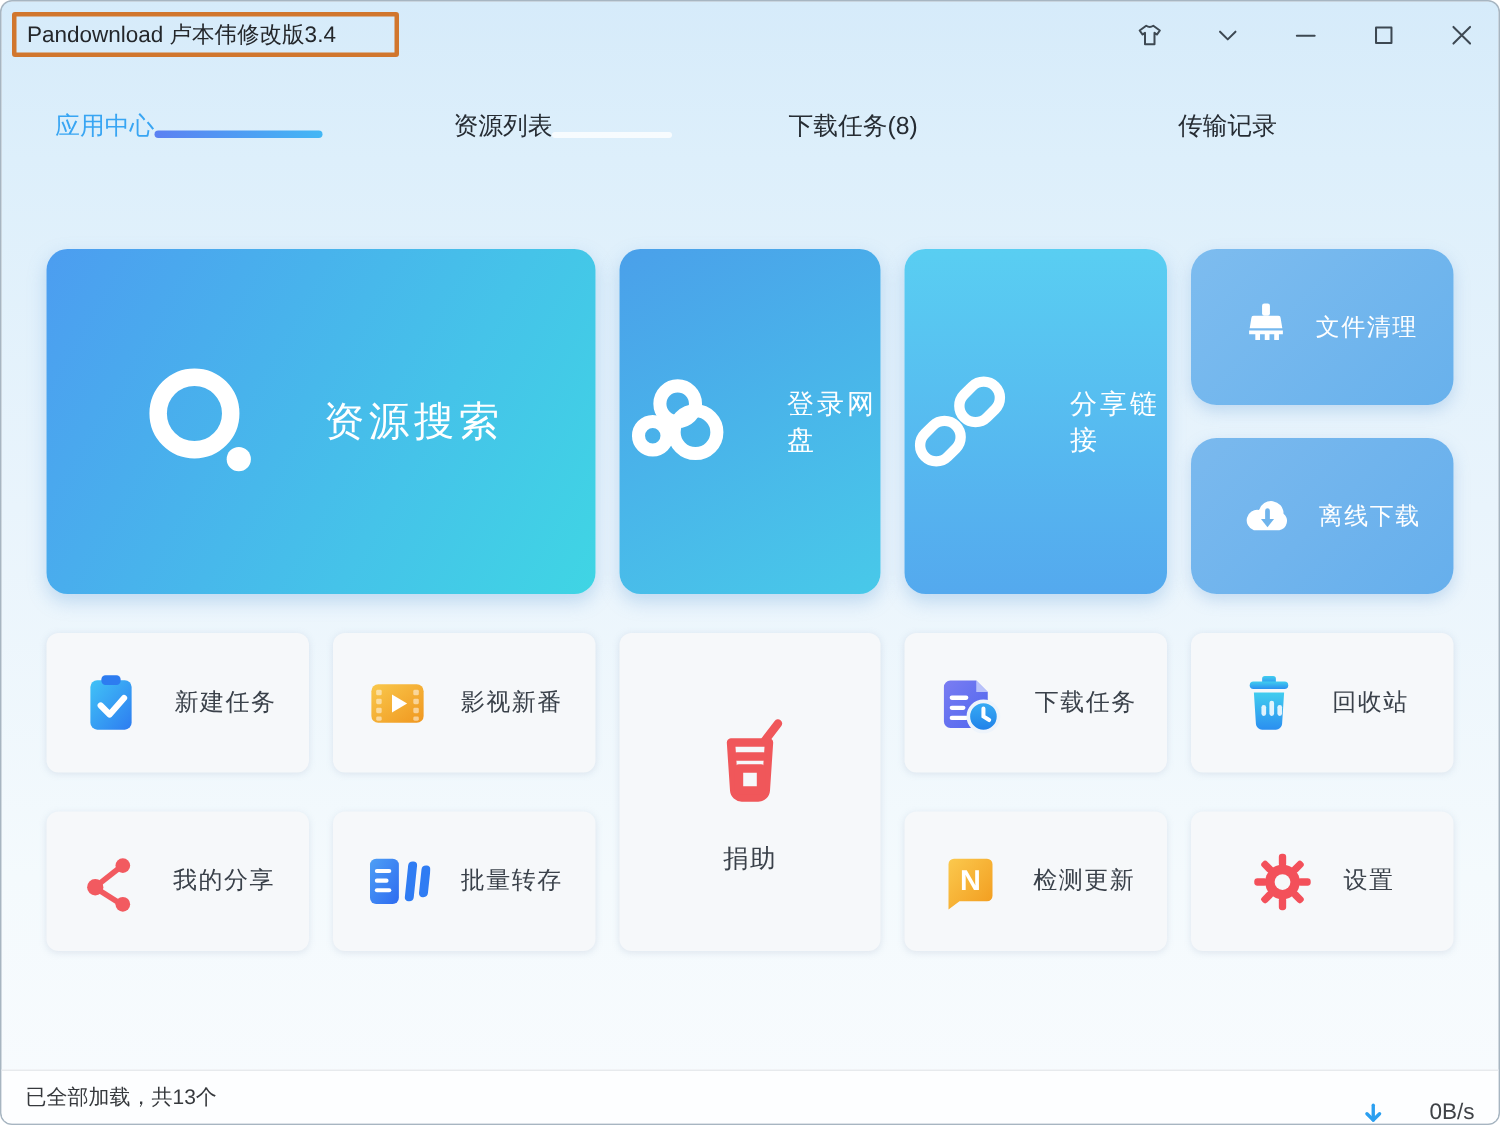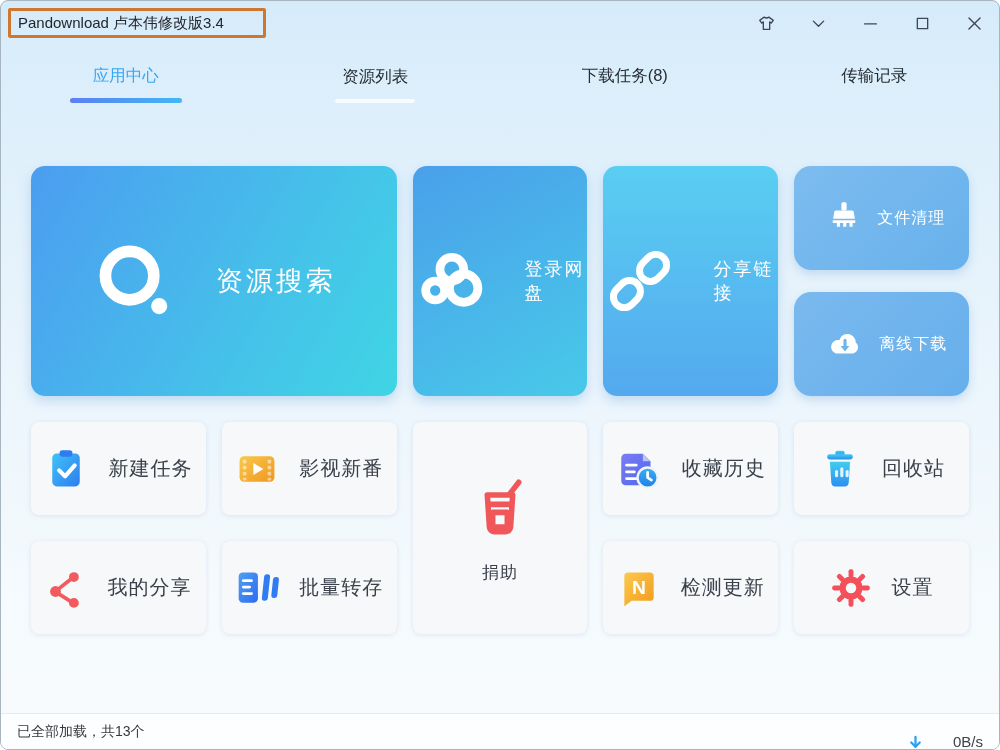--- a/index.html
+++ b/index.html
@@ -14,21 +14,21 @@
   .title-annotation{
     position:absolute; left:7px; top:7px; width:258px; height:30px;
     border:3px solid #d1762d; border-radius:2px; pointer-events:none;
   }
   .window-title{ padding-left:17px; font-size:15px; color:#24272b; }
   .win-controls{ position:absolute; right:14px; top:0; height:45px; display:flex; align-items:center; gap:30px; }
   .win-btn{ width:22px; height:22px; background:none; border:none; display:flex; align-items:center; justify-content:center; cursor:pointer; }
   .win-btn svg{ width:19px; height:19px; stroke:#3d4852; stroke-width:1.7; fill:none; stroke-linecap:round; stroke-linejoin:round; }
   
   .tabbar{ height:68px; display:flex; }
-  .tab{ flex:1; display:flex; flex-direction:column; align-items:center; justify-content:center; cursor:pointer; padding-top:8px; }
+  .tab{ flex:1; display:flex; flex-direction:row; align-items:center; justify-content:center; cursor:pointer; padding-top:8px; }
   .tab-label{ font-size:16.5px; color:#262c33; }
   .tab.active .tab-label{ color:#38a5f3; }
   .tab-underline{ width:112px; height:5px; border-radius:3px; margin-top:11px; background:transparent; }
   .tab.active .tab-underline{ background:linear-gradient(90deg,#5b80f2,#43b7f5); }
   .tab.faint .tab-underline{ width:80px; height:4px; background:rgba(255,255,255,.78); }
   
   .grid{
     margin:52px 30px 0; display:grid;
     grid-template-columns:repeat(5,1fr);
     grid-template-rows:230px 93px 93px;
@@ -53,21 +53,21 @@
     flex:1; border-radius:17px; display:flex; align-items:center; padding-left:32px; gap:15px;
     color:#fff; box-shadow:0 4px 10px rgba(120,170,220,.35);
   }
   .t-fileclean{ background:linear-gradient(135deg,#7dbcef,#68b1ec); }
   .t-offline{ background:linear-gradient(135deg,#7ab9ee,#66afec); }
   .mini-label{ font-size:16px; letter-spacing:1px; }
   .tile-white{
     background:#f6f8fa; border-radius:8px; box-shadow:0 1px 5px rgba(140,160,185,.22);
     display:flex; align-items:center; justify-content:center; gap:20px;
   }
-  .white-label{ font-size:20px; color:#3a414a; letter-spacing:1px; }
+  .white-label{ font-size:16px; color:#3a414a; letter-spacing:1px; }
   .t-newtask{ grid-area:2/1; } .t-movies{ grid-area:2/2; }
   .t-donate{ grid-area:2/3/4/4; flex-direction:column; gap:24px; }
   .t-donate .white-label{ font-size:17px; }
   .t-fav{ grid-area:2/4; } .t-recycle{ grid-area:2/5; }
   .t-myshare{ grid-area:3/1; } .t-batch{ grid-area:3/2; }
   .t-update{ grid-area:3/4; } .t-settings{ grid-area:3/5; }
   
   .statusbar{
     position:absolute; left:0; right:0; bottom:0; height:36px;
     background:#fdfeff; border-top:1px solid #e7eaed;
@@ -274,21 +274,21 @@
           <path d="M28 8l8 8h-8z" fill="#b9c2fa"></path>
           <g stroke="#fff" stroke-width="3" stroke-linecap="round">
               <path d="M11 20h10"></path>
               <path d="M11 27h8"></path>
               <path d="M11 34h10"></path>
             </g>
           <circle cx="33" cy="33" r="10.5" fill="url(#gClock)" stroke="#eef4fb" stroke-width="2.5"></circle>
           <path d="M33 27.5V33l4 2.5" stroke="#fff" stroke-width="2.8" fill="none" stroke-linecap="round"></path>
         </svg>
       </span>
-      <span class="white-label">收藏历史</span>
+      <span class="white-label">下载任务</span>
     </div>
 
     <div class="tile tile-white t-recycle">
       <span class="icon">
         <svg width="44" height="44" viewBox="0 0 48 48">
           <defs>
               <linearGradient id="gTrash" x1="0" y1="0" x2="0" y2="1">
                 <stop offset="0" stop-color="#41cdef"></stop>
                 <stop offset="1" stop-color="#2b8ff0"></stop>
               </linearGradient>

